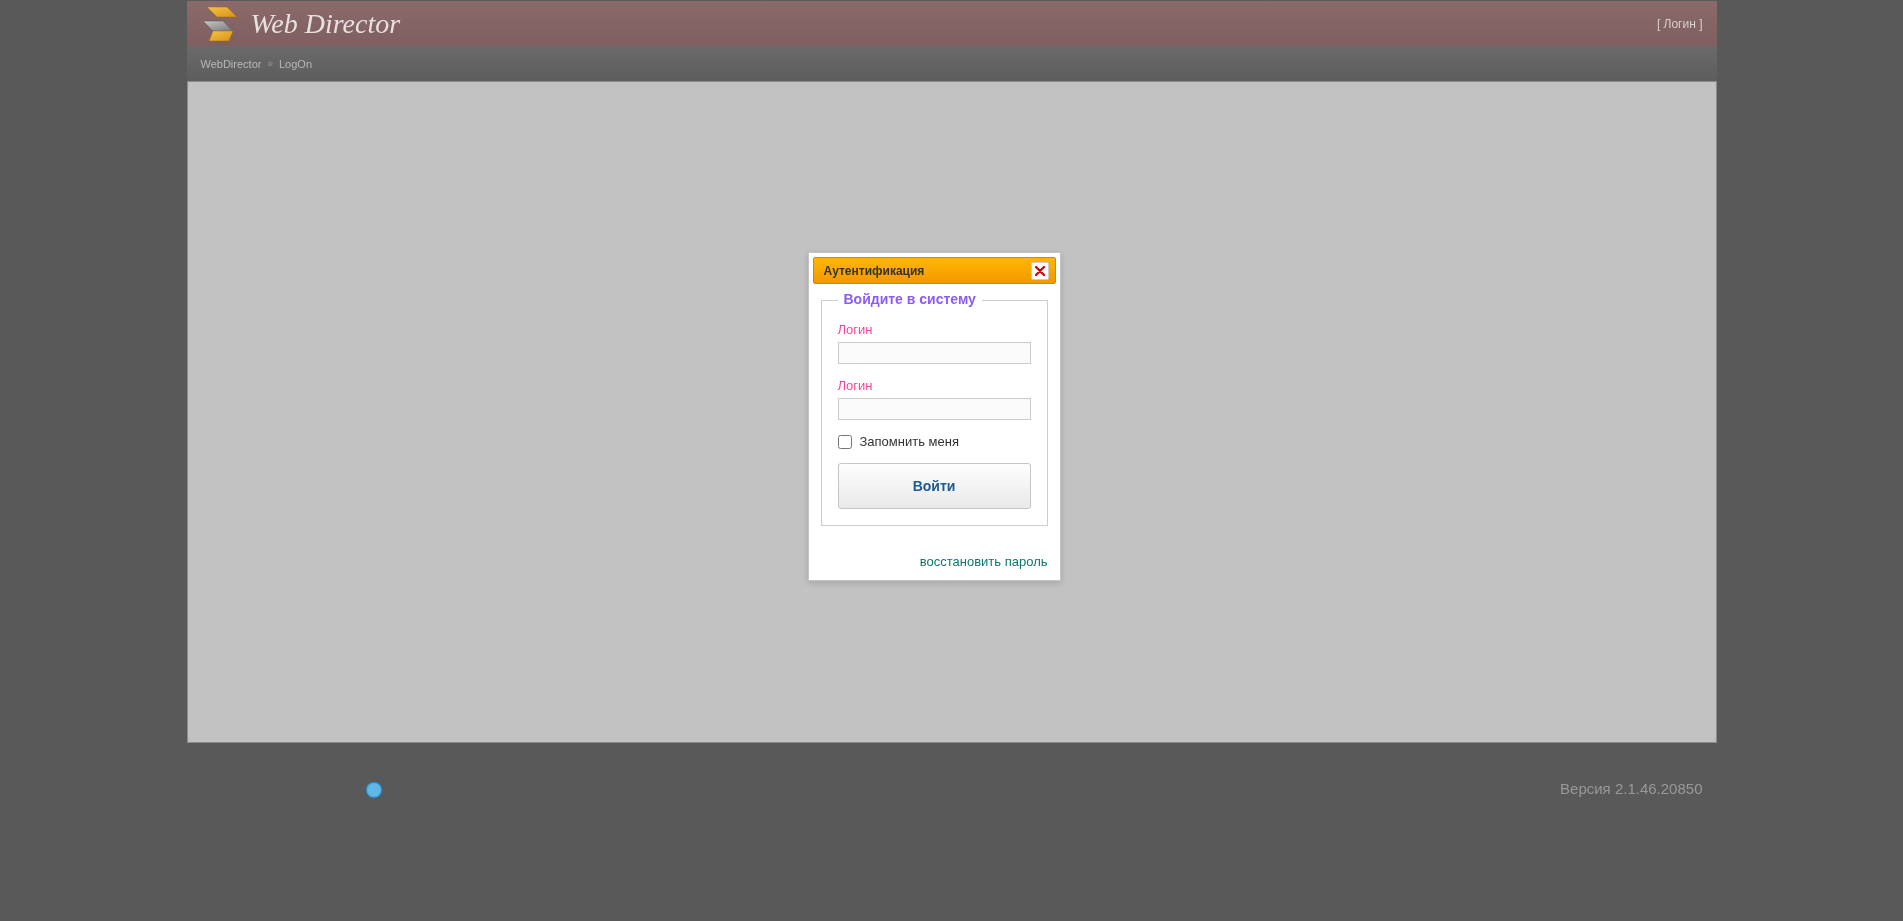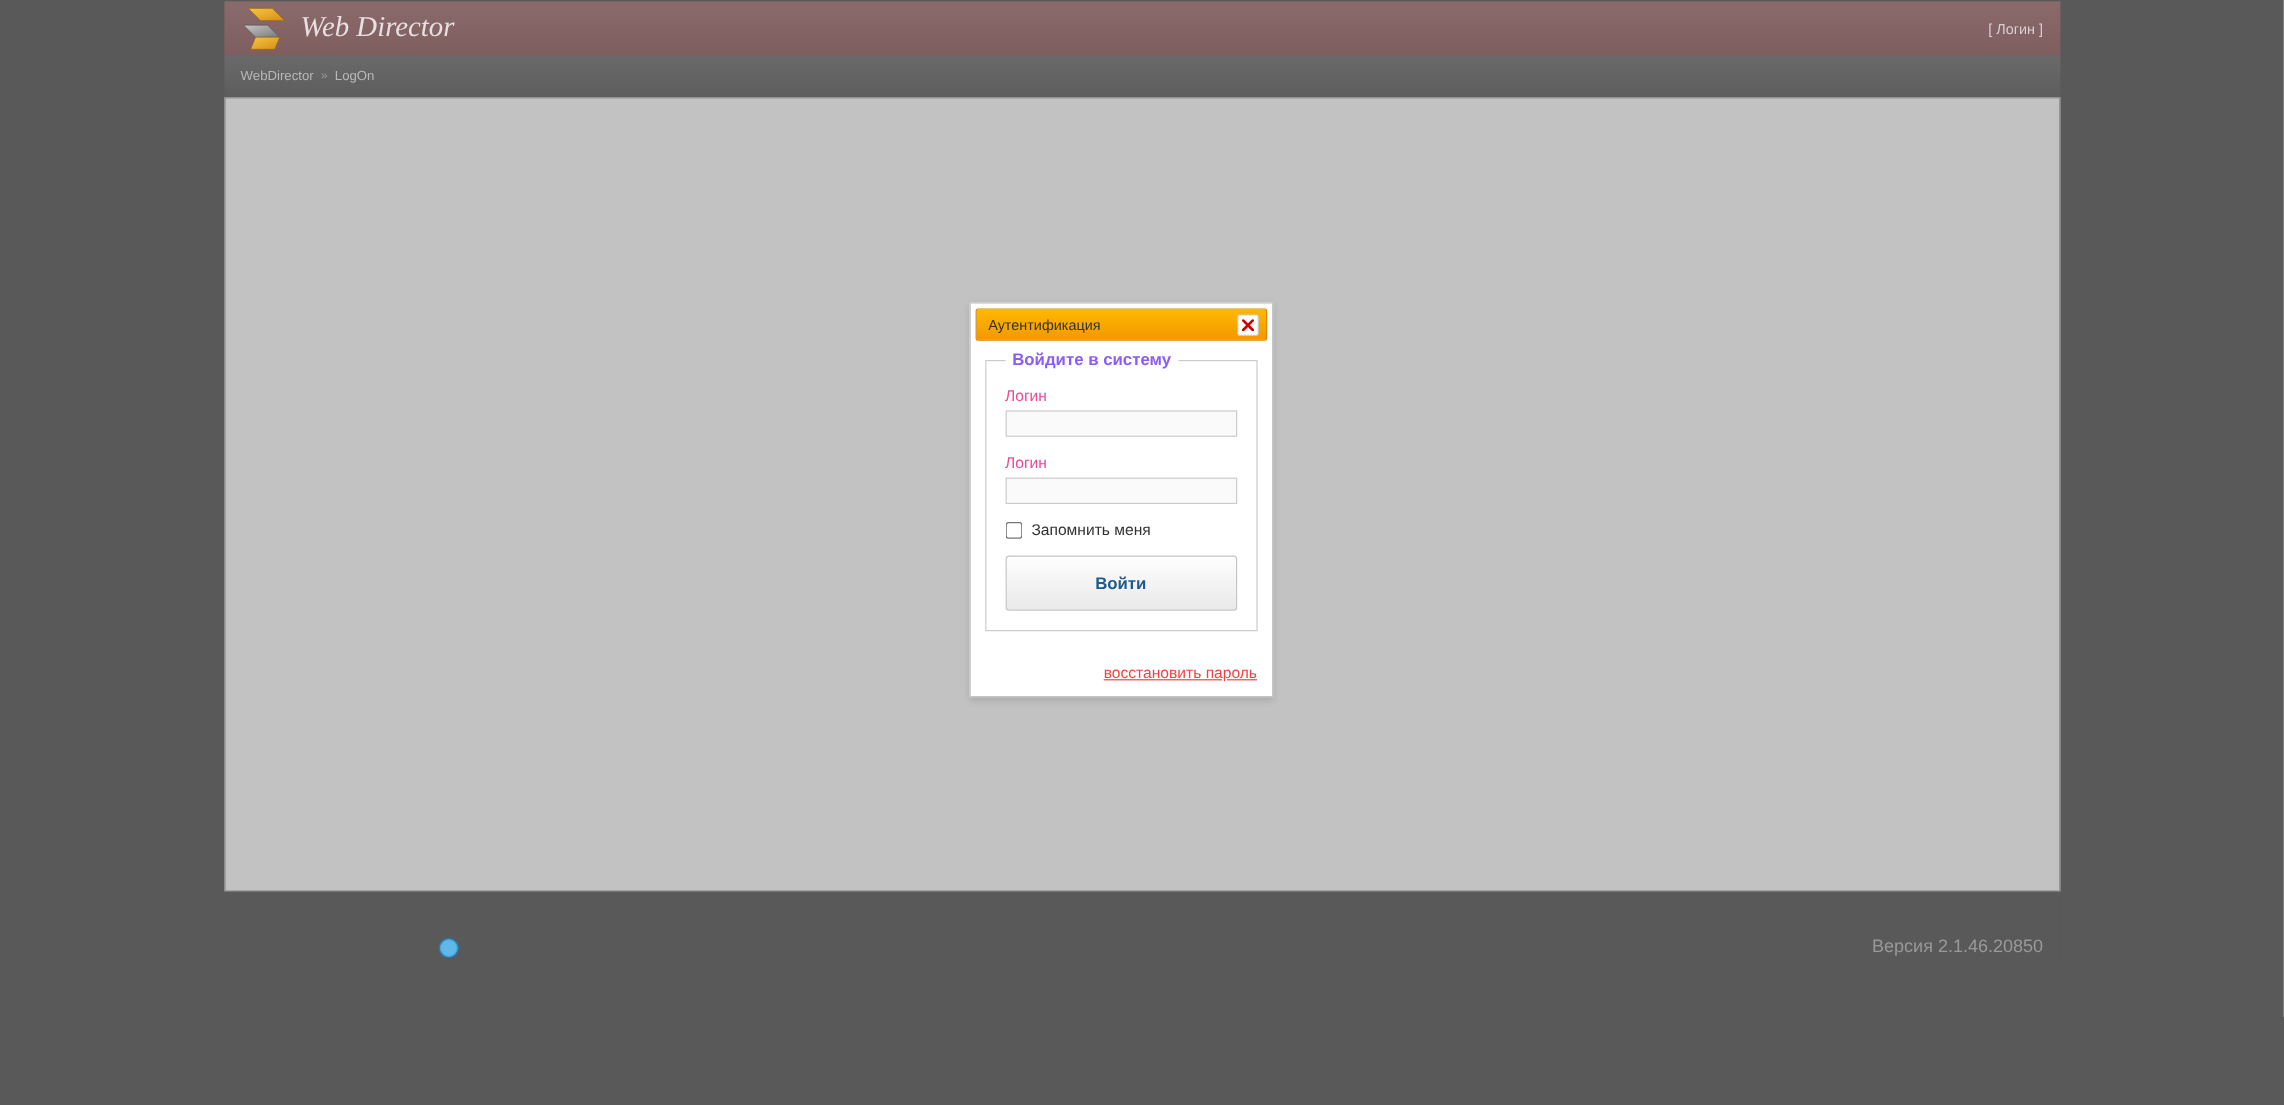--- a/index.html
+++ b/index.html
@@ -40,21 +40,21 @@
       position: relative;
     }
     
     .logo-icon svg {
       width: 100%;
       height: 100%;
     }
     
     .app-title {
       color: #e8e0e0;
-      font-size: 24px;
+      font-size: 28px;
       font-weight: normal;
       font-style: italic;
       font-family: Georgia, serif;
     }
     
     .login-link {
       position: absolute;
       right: 14px;
       color: #d8d0d0;
       font-size: 12px;
@@ -106,21 +106,21 @@
       justify-content: space-between;
       padding: 0 6px 0 10px;
       margin: 4px;
       border: 1px solid #d88800;
       border-radius: 2px;
     }
     
     .dialog-title {
       color: #333;
       font-size: 12px;
-      font-weight: normal;
+      font-weight: bold;
     }
     
     .close-btn {
       width: 18px;
       height: 18px;
       background: #ffffff;
       border: 1px solid #ccc;
       border-radius: 2px;
       display: flex;
       align-items: center;
@@ -201,23 +201,22 @@
       font-weight: bold;
       cursor: pointer;
     }
     
     .recover-link-row {
       text-align: right;
       padding: 14px 12px 10px;
     }
     
     .recover-link {
-      color: #ef4444;
+      color: #0f766e;
       font-size: 13px;
-      text-decoration: underline;
       cursor: pointer;
     }
     
     .footer {
       background: #595959;
       height: 56px;
       position: relative;
       padding: 14px;
     }
     

